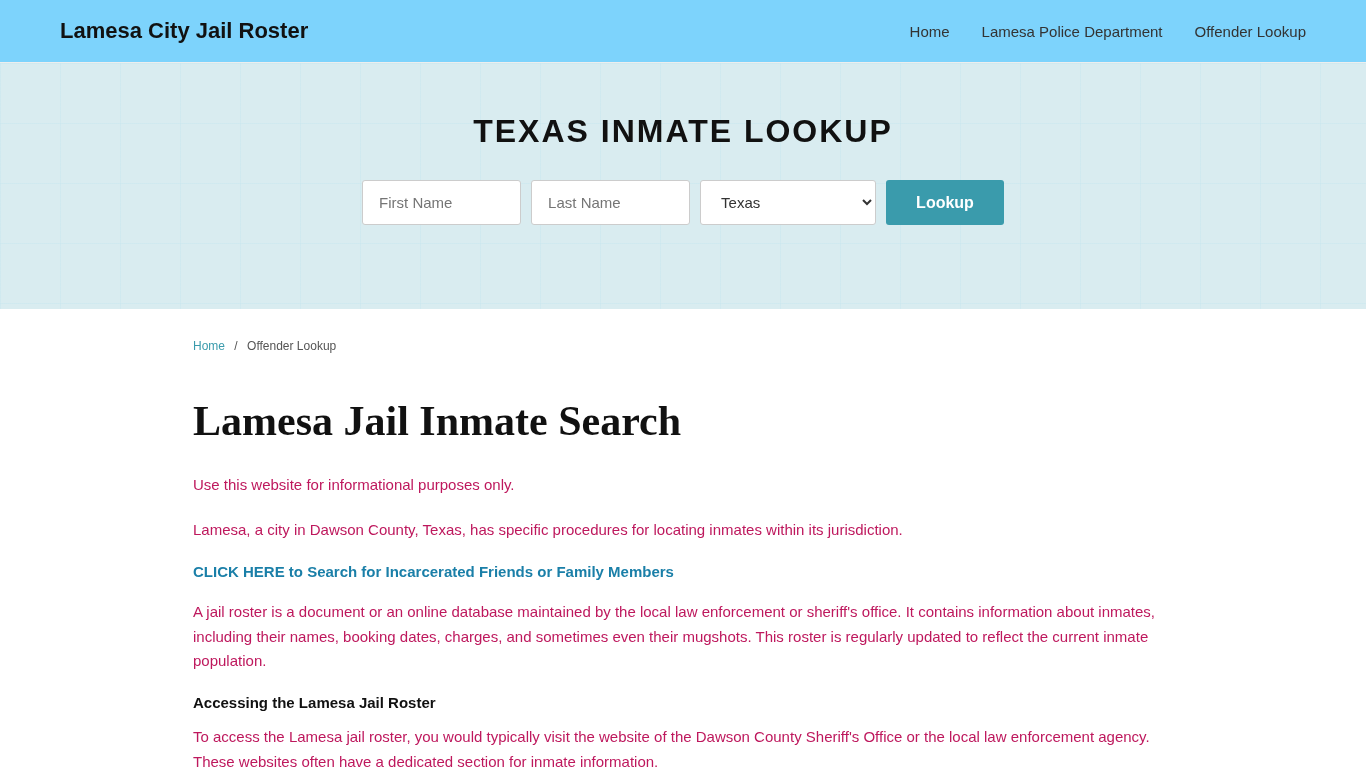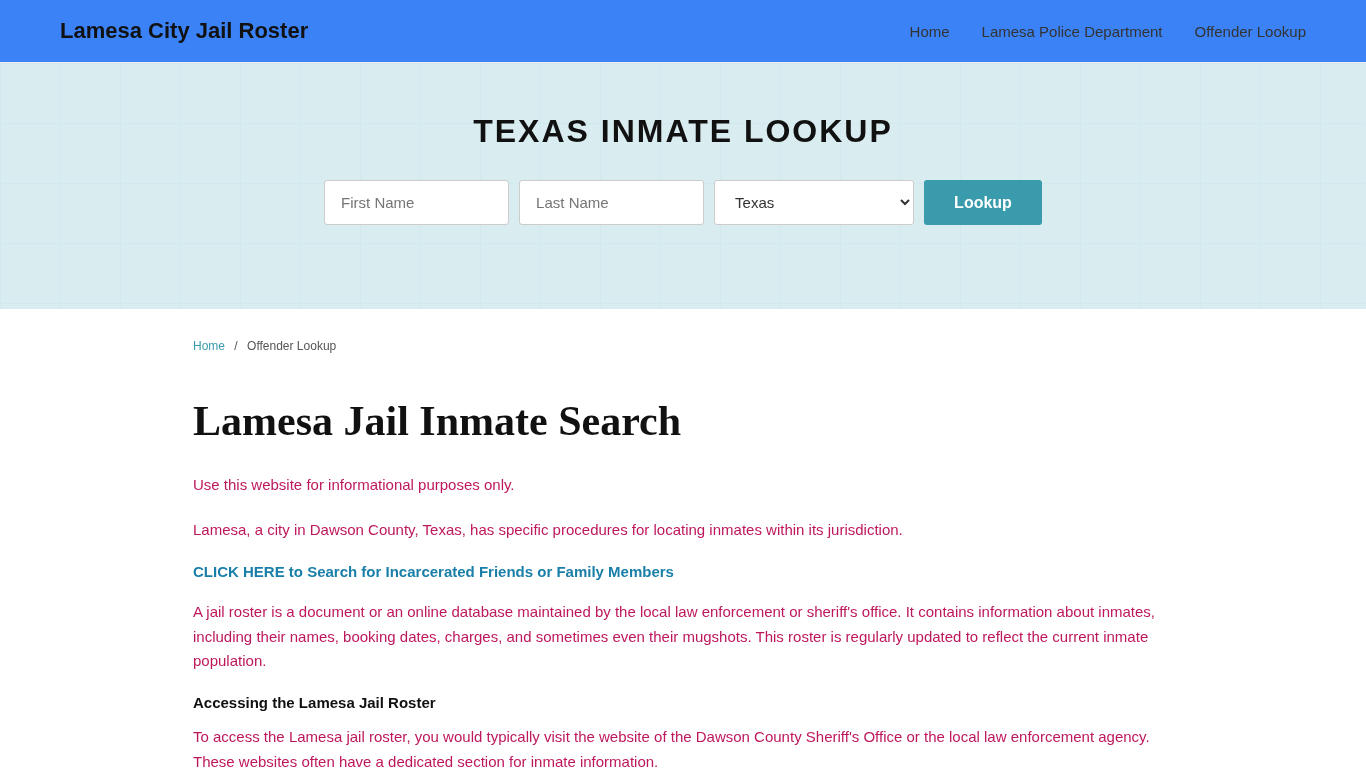--- a/index.html
+++ b/index.html
@@ -14,21 +14,21 @@
       background: #fff;
     }
 
     
     #header {
       display: flex;
       align-items: center;
       justify-content: space-between;
       padding: 18px 60px;
       border-bottom: 1px solid #eee;
-      background: #3b82f6;
+      background: #7dd3fc;
     }
     #site-title {
       font-size: 22px;
       font-weight: 900;
       font-family: Arial, sans-serif;
       color: #111;
     }
     #nav {
       display: flex;
       gap: 32px;
@@ -63,31 +63,31 @@
       display: flex;
       justify-content: center;
       gap: 10px;
       flex-wrap: wrap;
     }
     .search-input {
       padding: 12px 16px;
       border: 1px solid #ccc;
       border-radius: 3px;
       font-size: 15px;
-      width: 185px;
+      width: 159px;
       font-family: Arial, sans-serif;
       background: #fff;
       color: #888;
     }
     #state-select {
       padding: 12px 16px;
       border: 1px solid #ccc;
       border-radius: 3px;
       font-size: 15px;
-      width: 200px;
+      width: 176px;
       font-family: Arial, sans-serif;
       background: #fff;
       color: #333;
       appearance: auto;
     }
     #search-btn {
       padding: 12px 30px;
       background-color: #3a9bac;
       color: #fff;
       border: none;

